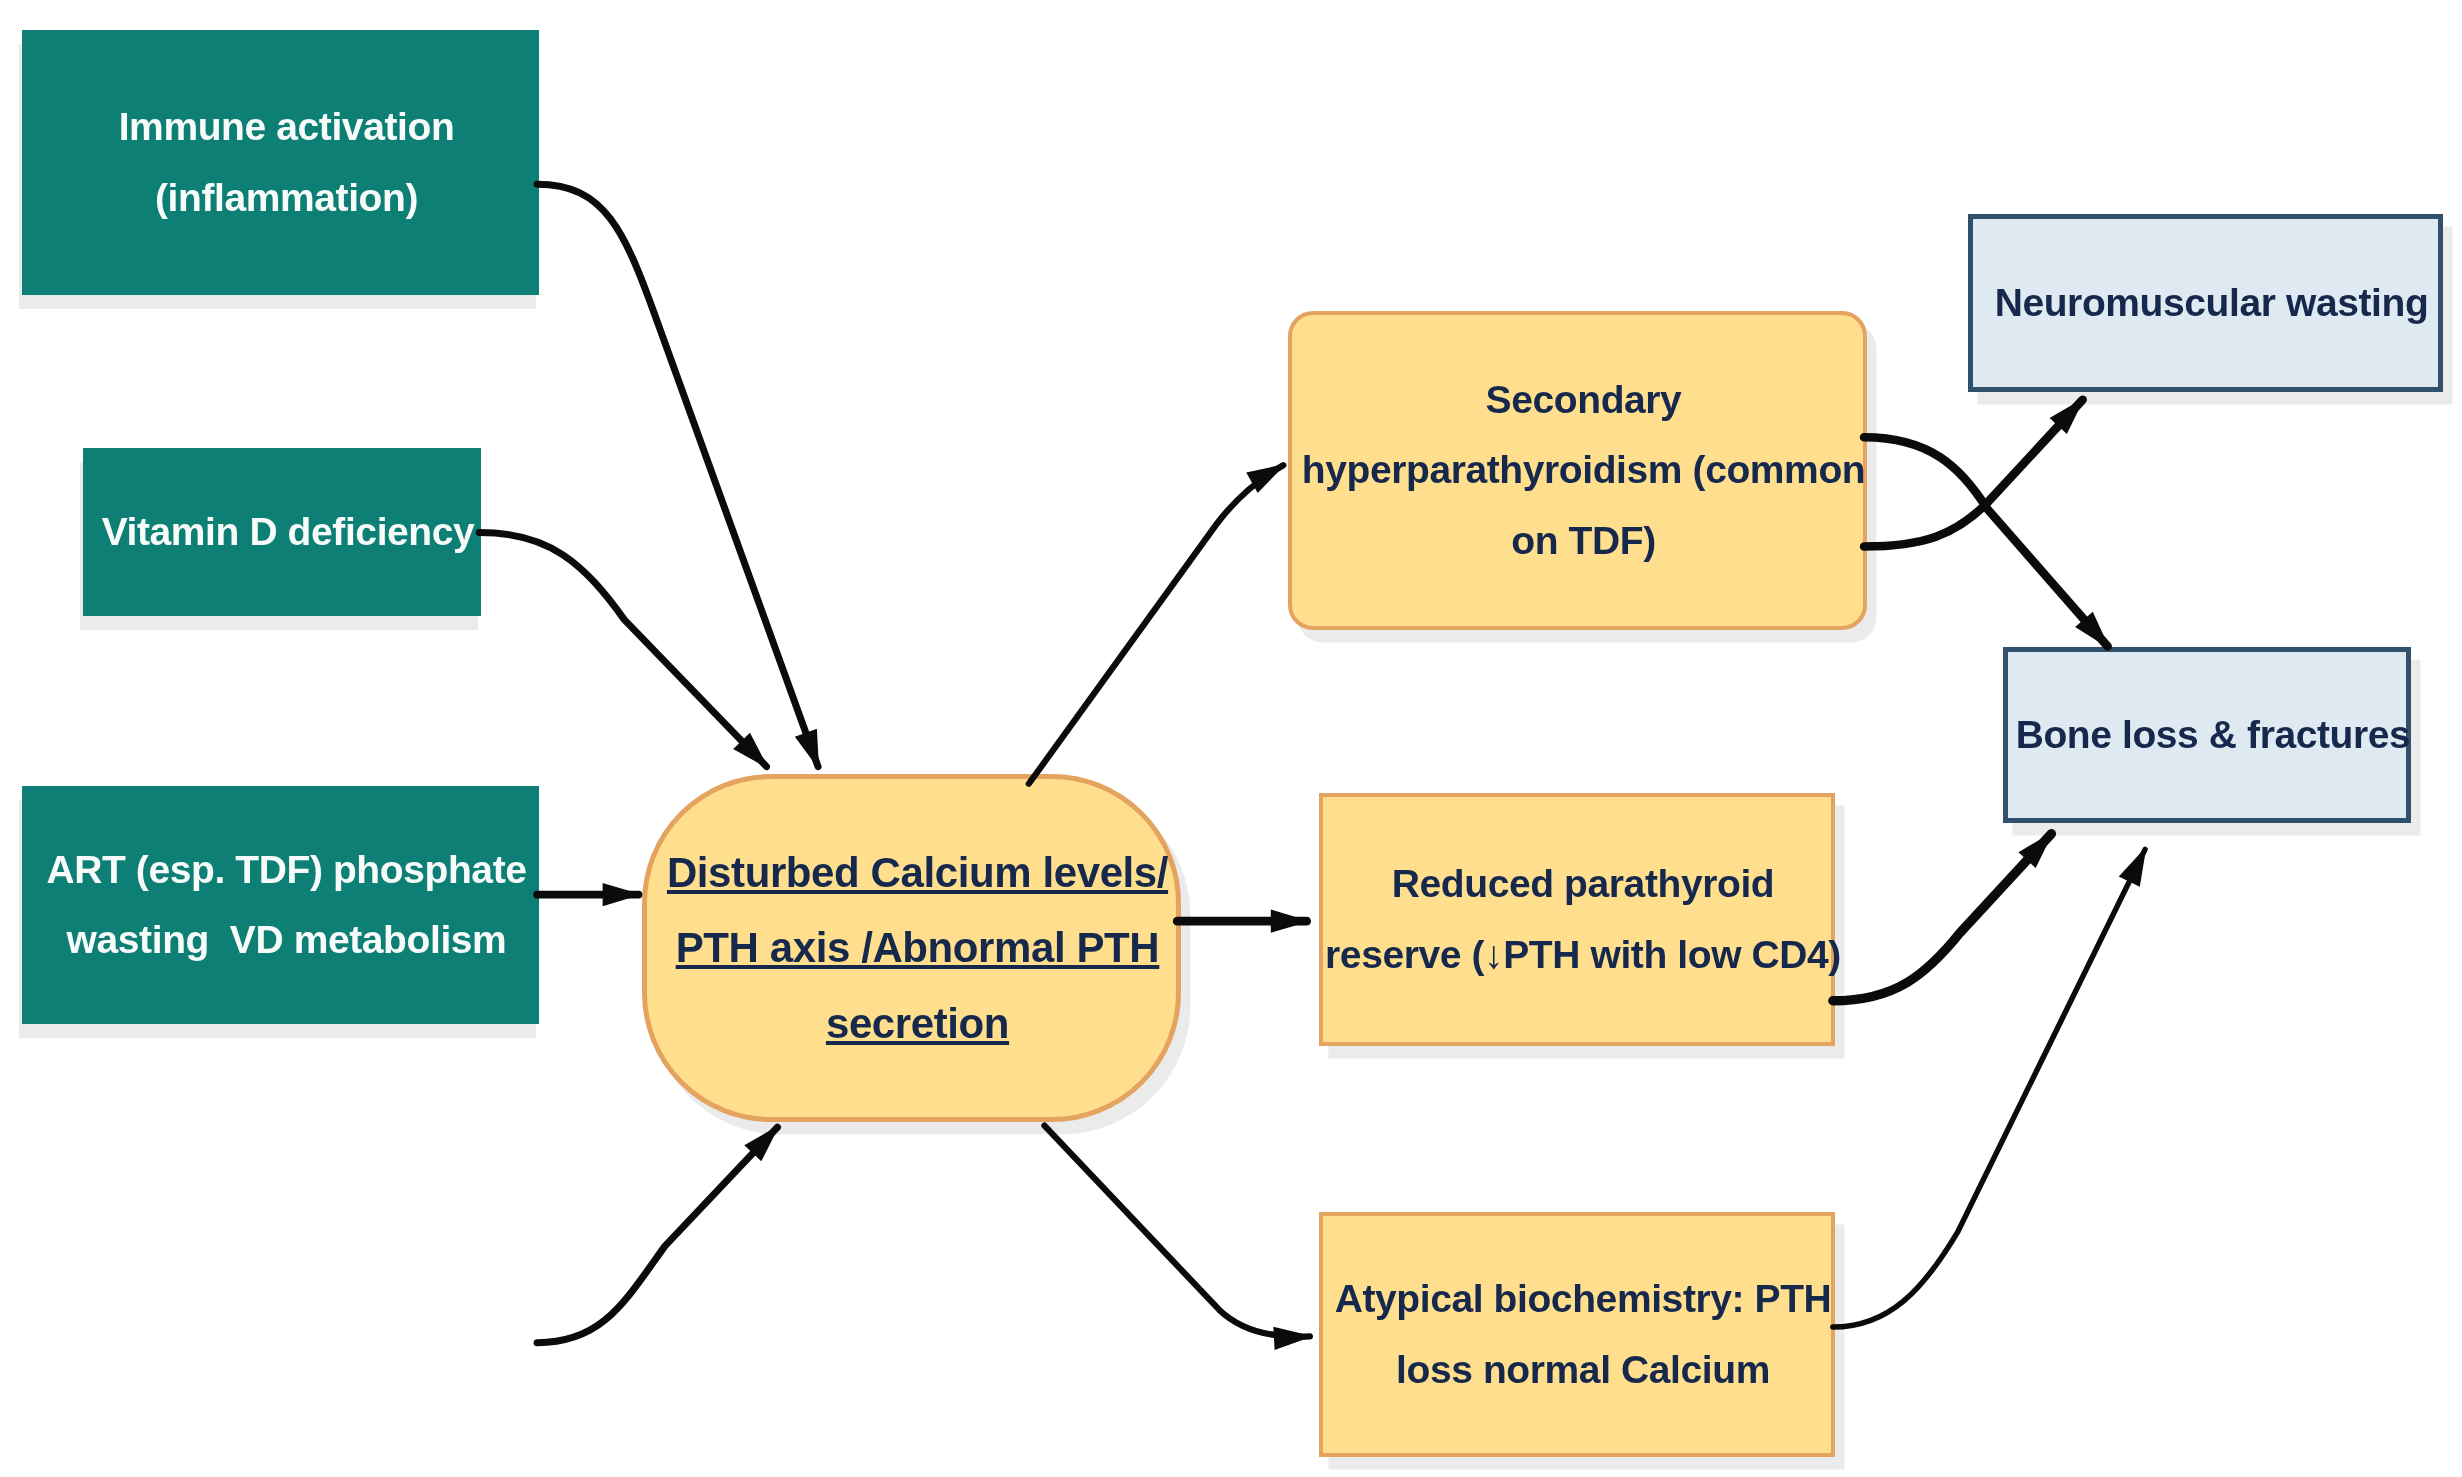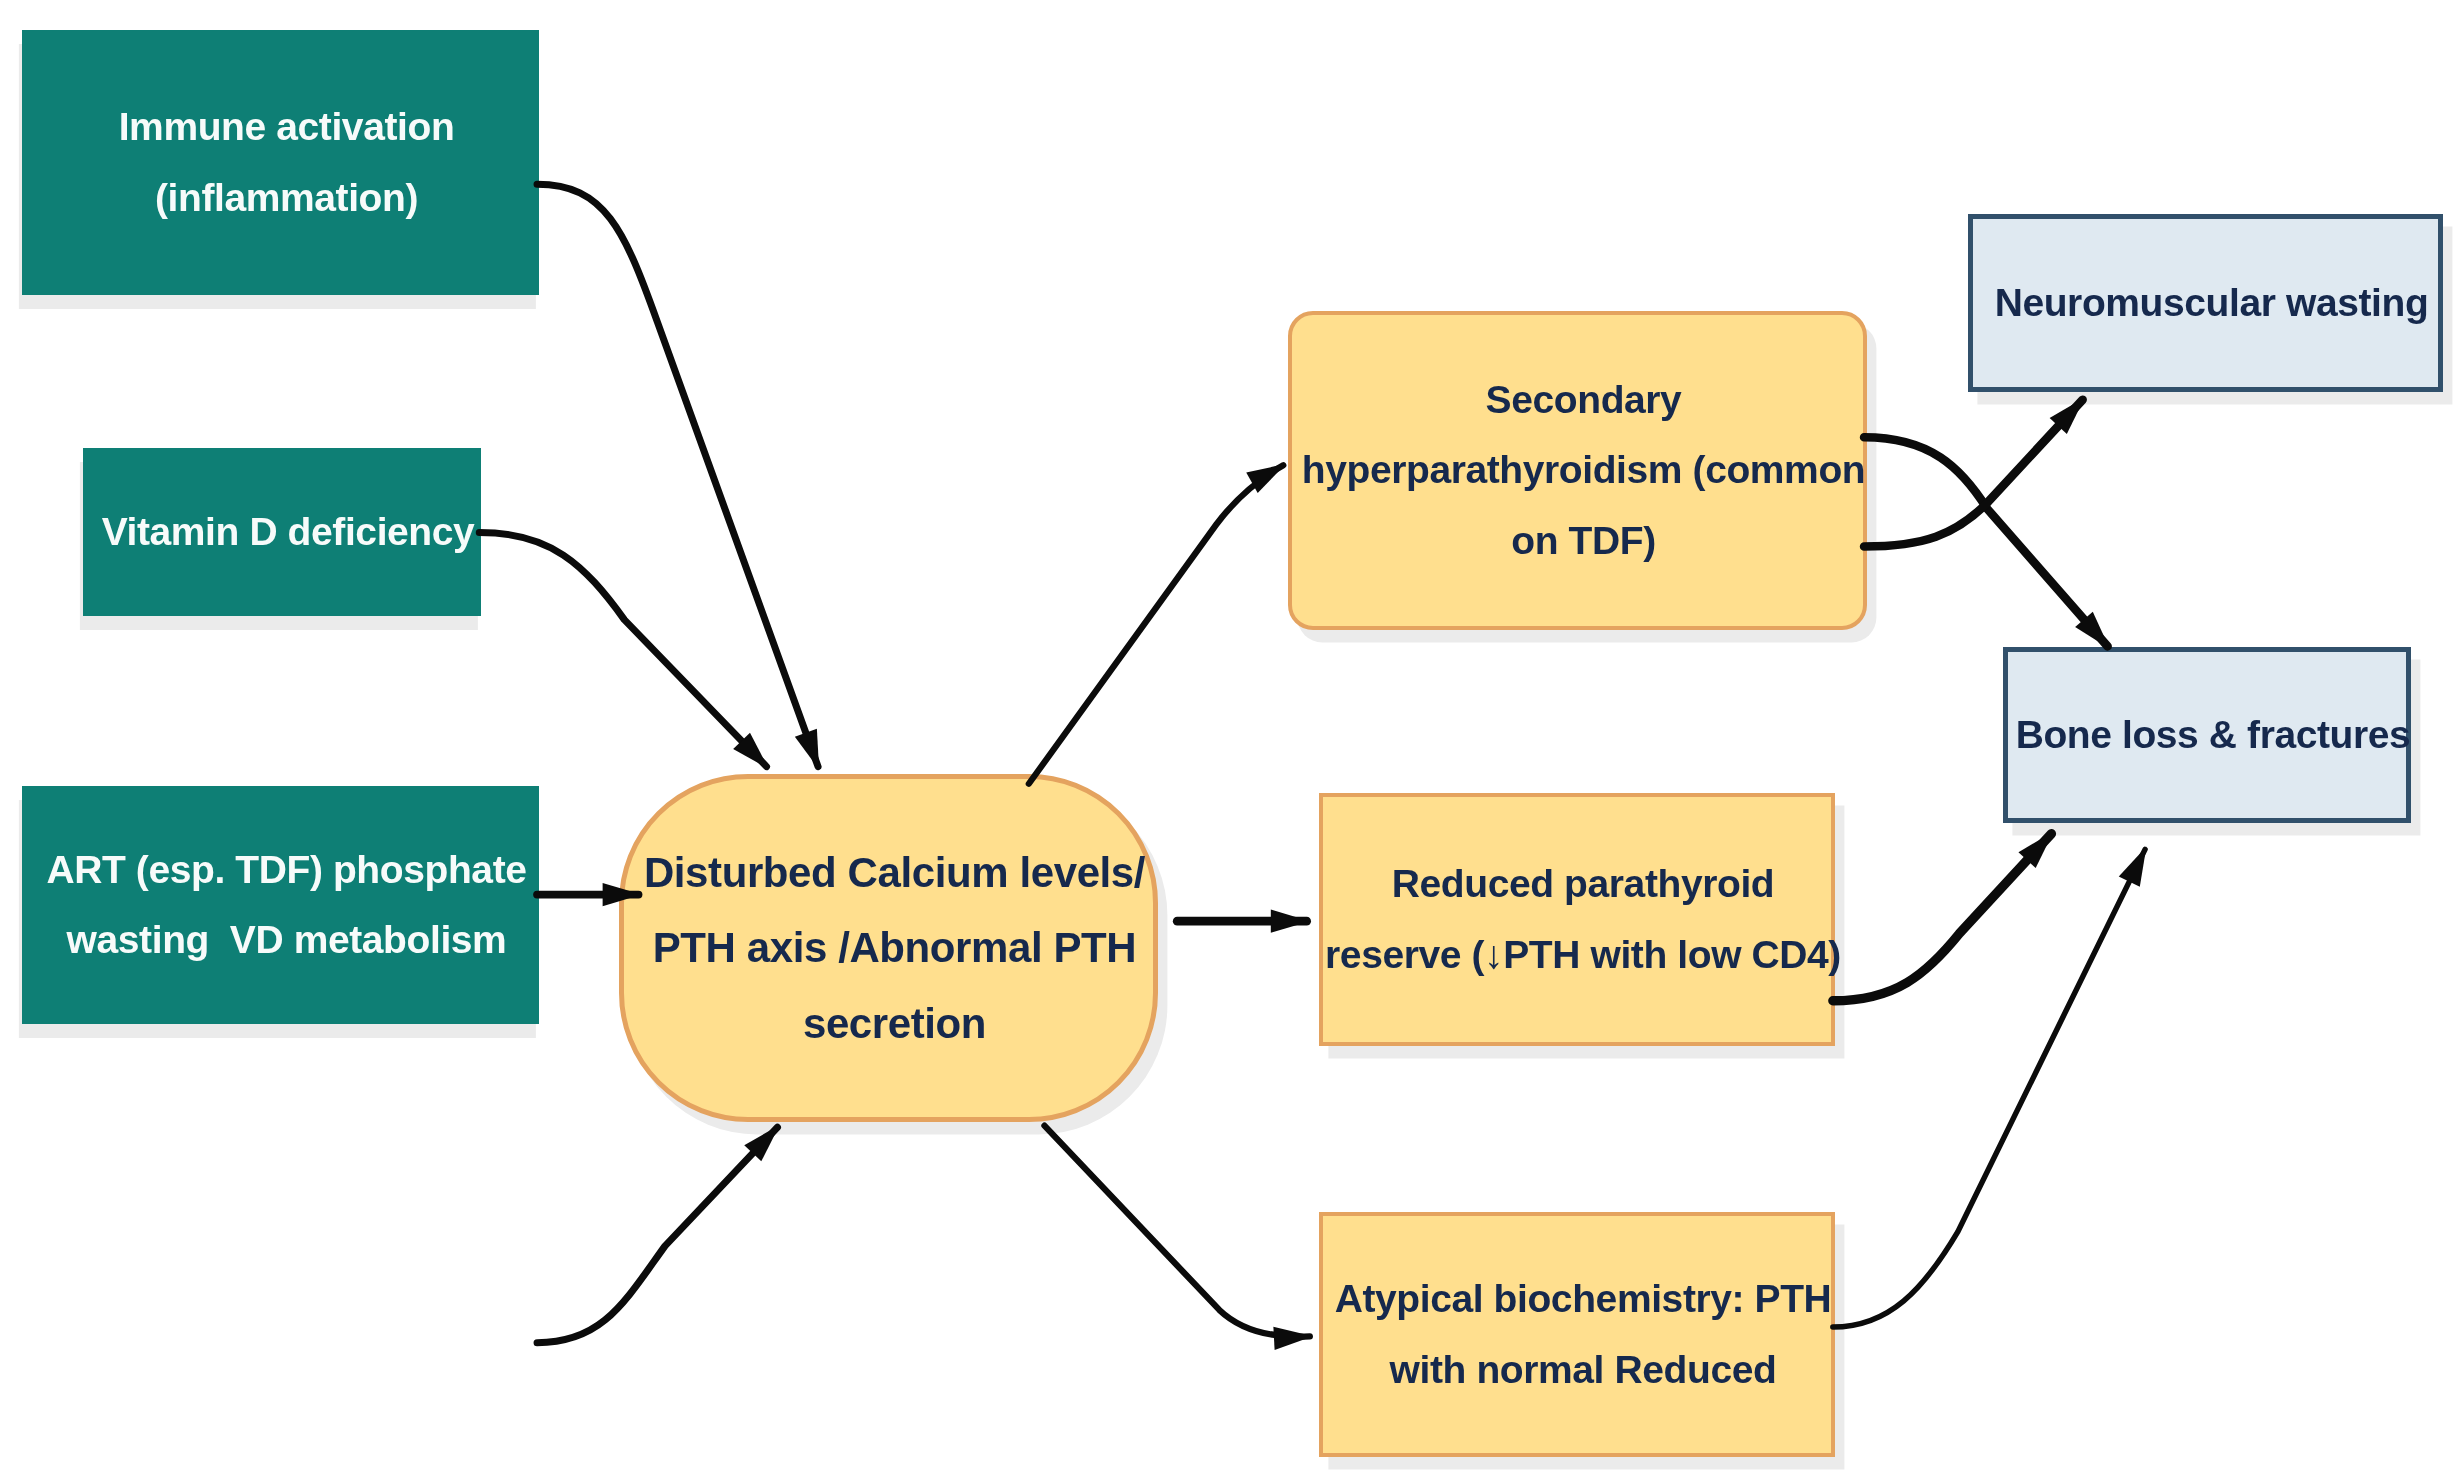--- a/index.html
+++ b/index.html
@@ -54,21 +54,21 @@
   .hub{
     border-radius:129px;
     border-width:5.5px;
     font-size:42px;
   }
   
   .n-immune   {left:22px;   top:30px;   width:517px; height:265px;}
   .n-vitamin  {left:83px;  top:448px;  width:398px; height:168px;}
   .n-art      {left:22px;   top:786px; width:517px; height:238px;}
   .n-immuno   {left:22px;   top:1199px; width:517px; height:258px;}
-  .n-hub      {left:619px;  top:774px;  width:539px; height:348px;}
+  .n-hub      {left:642px;  top:774px;  width:539px; height:348px;text-decoration:underline;}
   .n-secondary{left:1288px; top:311px;  width:579px; height:319px;border-radius:25px;}
   .n-reduced  {left:1319px; top:793px; width:516px; height:253px;}
   .n-atypical {left:1319px; top:1212px; width:516px; height:245px;}
   .n-neuro    {left:1968px; top:214px;  width:475px; height:178px;}
   .n-bone     {left:2003px; top:647px;  width:408px; height:176px;}
   #arrows{position:absolute;left:0;top:0;width:2462px;height:1477px;pointer-events:none;}
   #arrows path.edge{fill:none;stroke:var(--arrow);stroke-linecap:round;}
 </style>
 </head>
 <body>
@@ -97,21 +97,21 @@
     <span>Secondary
 hyperparathyroidism (common
 on TDF)</span>
   </div>
   <div class="node yellow n-reduced">
     <span>Reduced parathyroid
 reserve (↓PTH with low CD4)</span>
   </div>
   <div class="node yellow n-atypical">
     <span>Atypical biochemistry: PTH
-with normal Reduced</span>
+loss normal Calcium</span>
   </div>
 
   <div class="node blue n-neuro">
     <span>Neuromuscular wasting</span>
   </div>
   <div class="node blue n-bone">
     <span>Bone loss &amp; fractures</span>
   </div>
 
   <svg id="arrows" viewBox="0 0 3154 1892" xmlns="http://www.w3.org/2000/svg">

